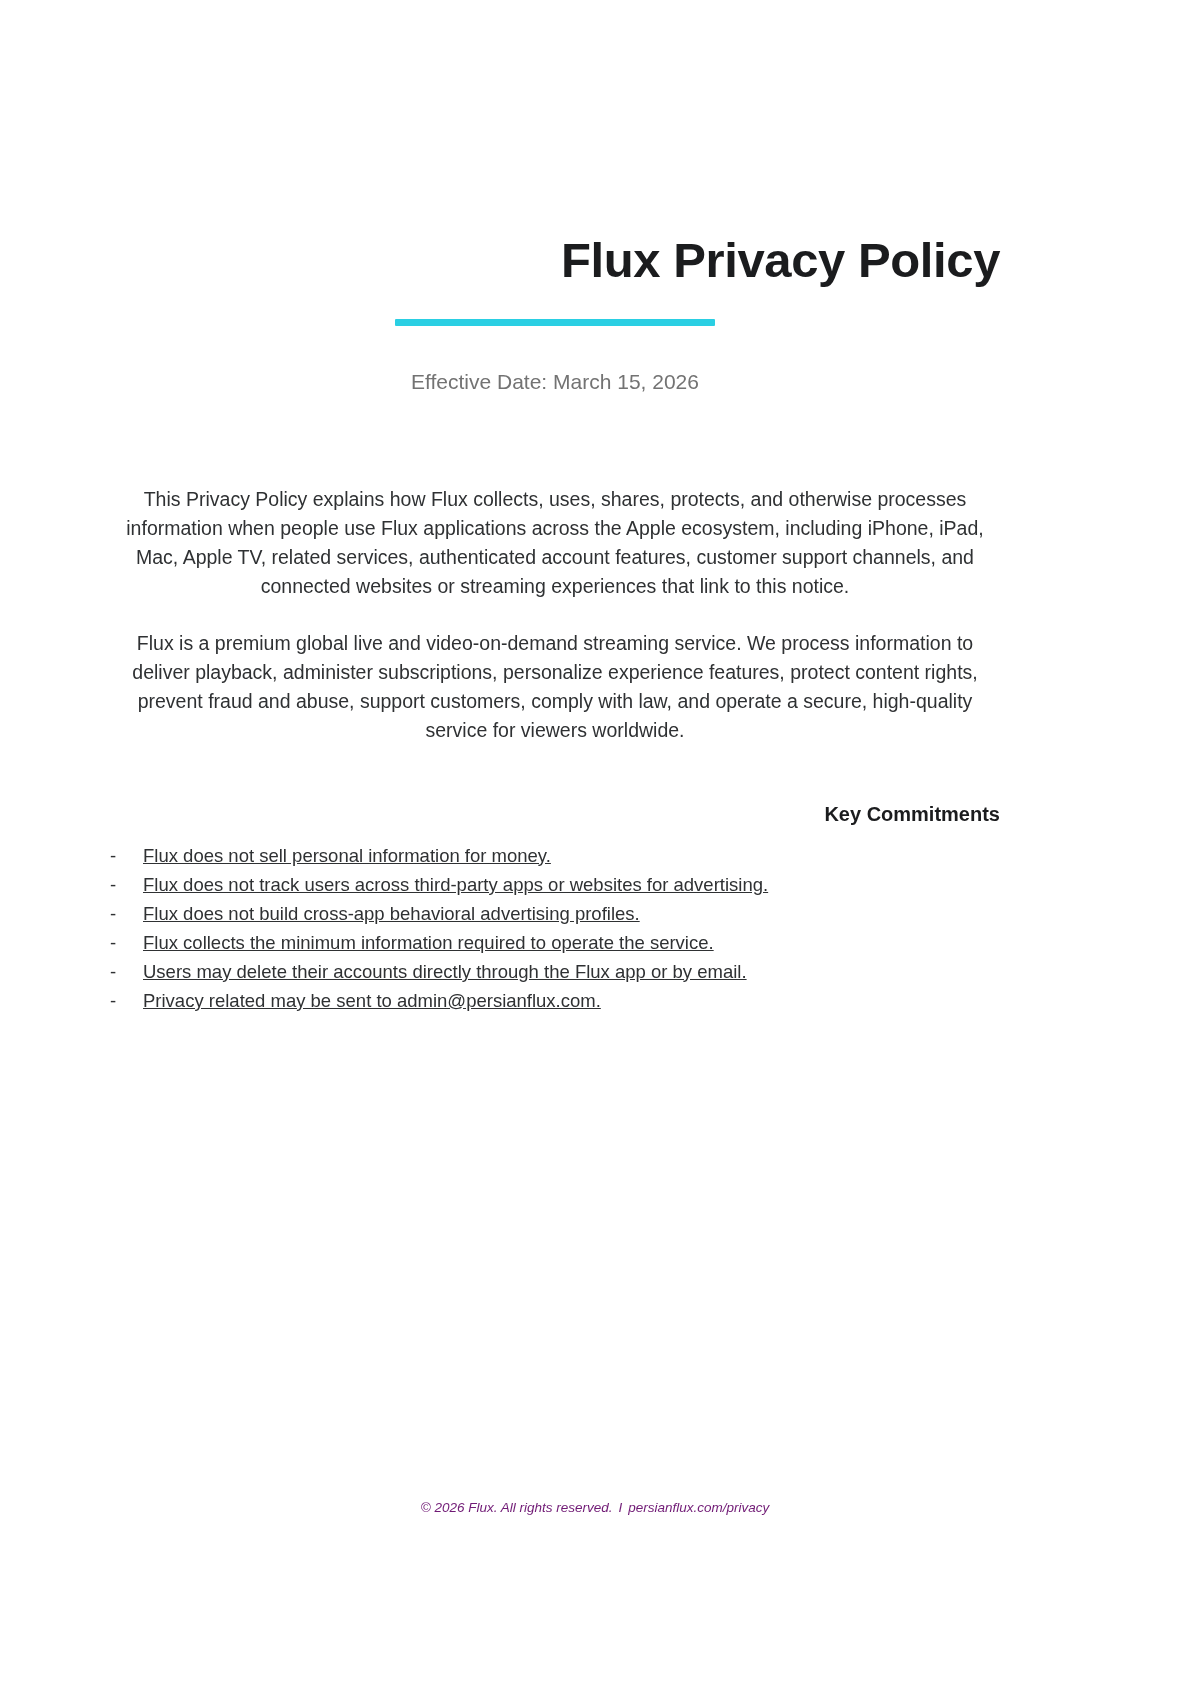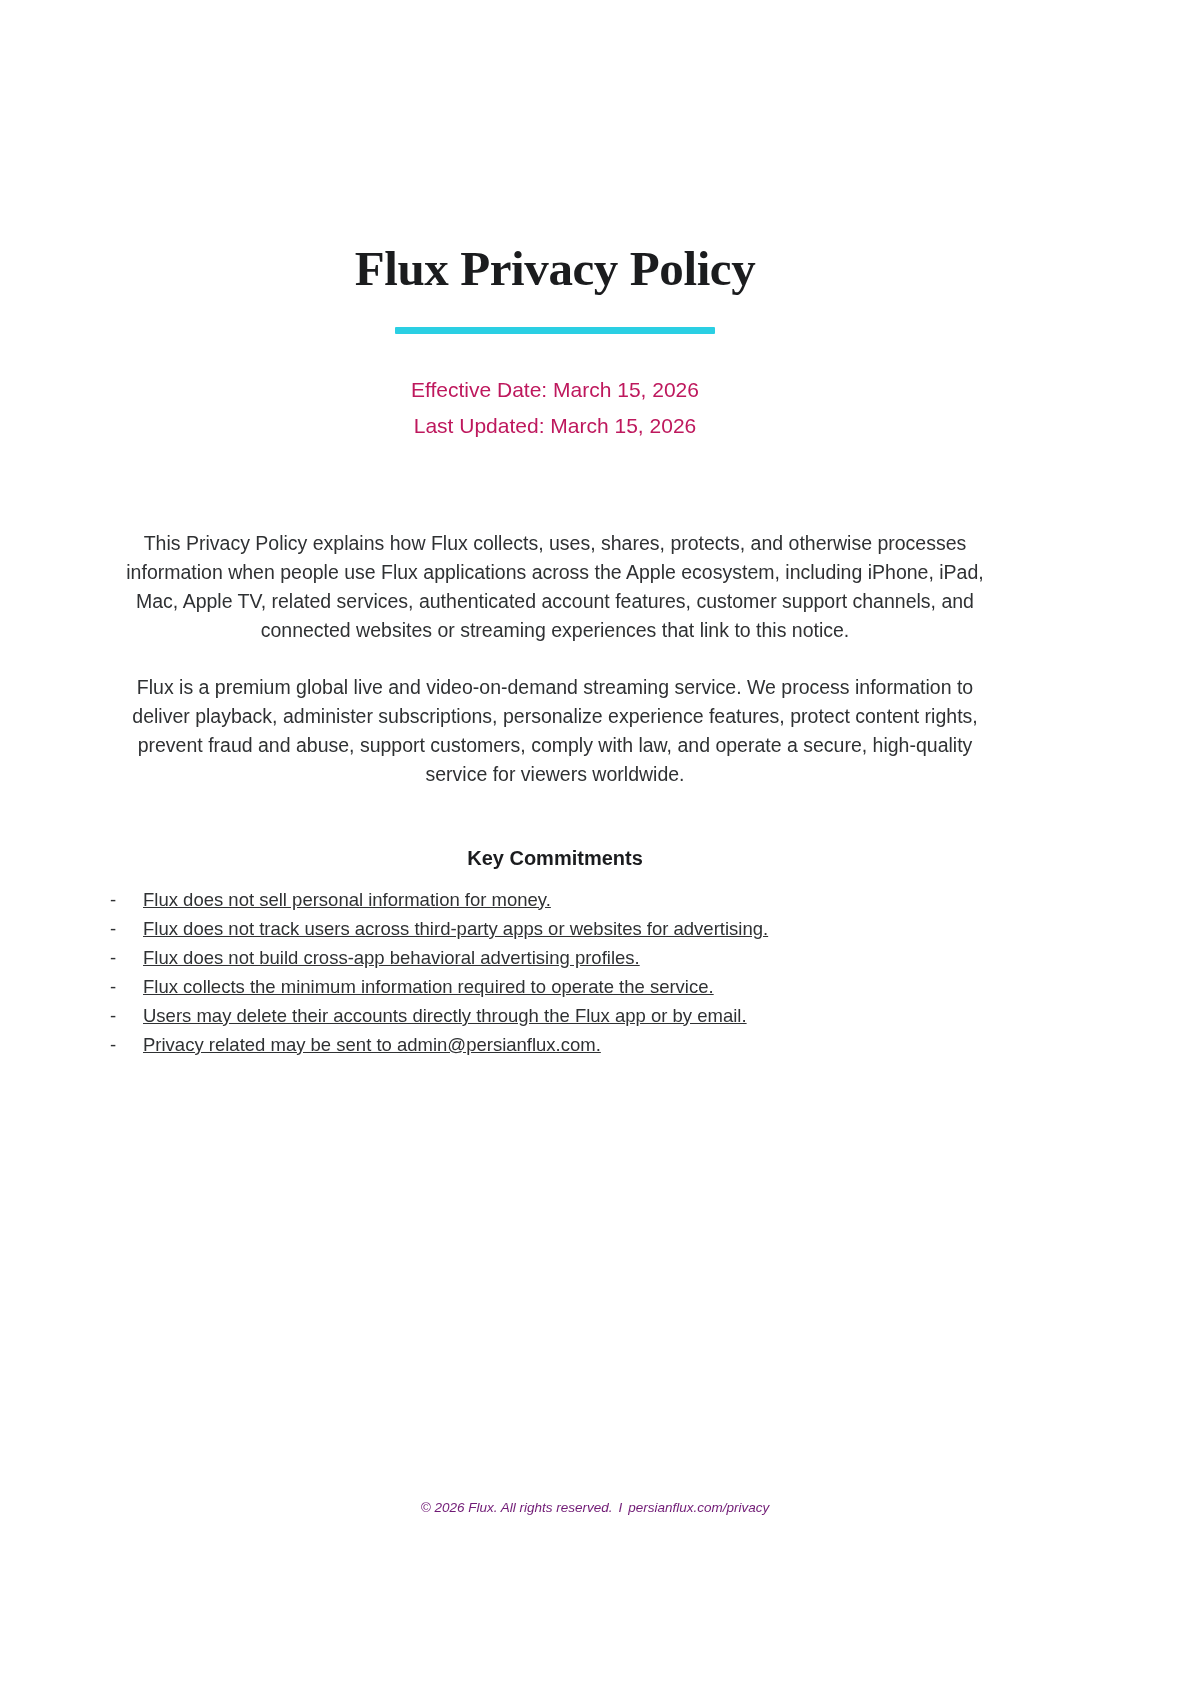--- a/index.html
+++ b/index.html
@@ -22,29 +22,28 @@
   }
   .content {
     position: absolute;
     left: 110px;
     top: 0;
     width: 890px;
   }
 
   
   .doc-title {
-    margin: 8px;
+    margin: 0;
     padding-top: 232px;
-    text-align: center;
+    text-align: right;
     font-size: 49px;
     font-weight: bold;
     line-height: 1.18;
     letter-spacing: -0.4px;
     color: #1b1c1e;
-    font-family: Liberation Serif, serif;
   }
   .accent-rule-wrap {
     display: flex;
     justify-content: center;
     margin-top: 29px;
   }
   .accent-rule {
     width: 320px;
     height: 7px;
     background: #2ACFE3;
@@ -52,21 +51,21 @@
   }
 
   
   .dates {
     margin-top: 38px;
     text-align: center;
   }
   .date-line {
     font-size: 21px;
     line-height: 36px;
-    color: #be185d;
+    color: #737373;
   }
 
   
   .intro {
     margin-top: 85px;
   }
   .intro-para {
     margin: 0 0 28px 0;
     text-align: center;
     font-size: 19.5px;
@@ -78,21 +77,21 @@
   
   .commitments {
     margin-top: 56px;
   }
   .commitments-heading {
     margin: 0 0 14px 0;
     font-size: 20px;
     font-weight: bold;
     line-height: 26px;
     color: #1b1c1e;
-    text-align: center;
+    text-align: right;
   }
   .commit-list {
     list-style: none;
     margin: 0;
     padding: 0;
   }
   .commit-item {
     display: flex;
     align-items: flex-start;
     font-size: 18.5px;
@@ -132,21 +131,20 @@
   <div class="content">
 
     <h1 class="doc-title">Flux Privacy Policy</h1>
 
     <div class="accent-rule-wrap">
       <div class="accent-rule"></div>
     </div>
 
     <div class="dates">
       <div class="date-line">Effective Date: March 15, 2026</div>
-      <div class="date-line">Last Updated: March 15, 2026</div>
     </div>
 
     <div class="intro">
       <p class="intro-para">This Privacy Policy explains how Flux collects, uses, shares, protects, and otherwise processes information when people use Flux applications across the Apple ecosystem, including iPhone, iPad, Mac, Apple TV, related services, authenticated account features, customer support channels, and connected websites or streaming experiences that link to this notice.</p>
       <p class="intro-para">Flux is a premium global live and video-on-demand streaming service. We process information to deliver playback, administer subscriptions, personalize experience features, protect content rights, prevent fraud and abuse, support customers, comply with law, and operate a secure, high-quality service for viewers worldwide.</p>
     </div>
 
     <div class="commitments">
       <h2 class="commitments-heading">Key Commitments</h2>
 

